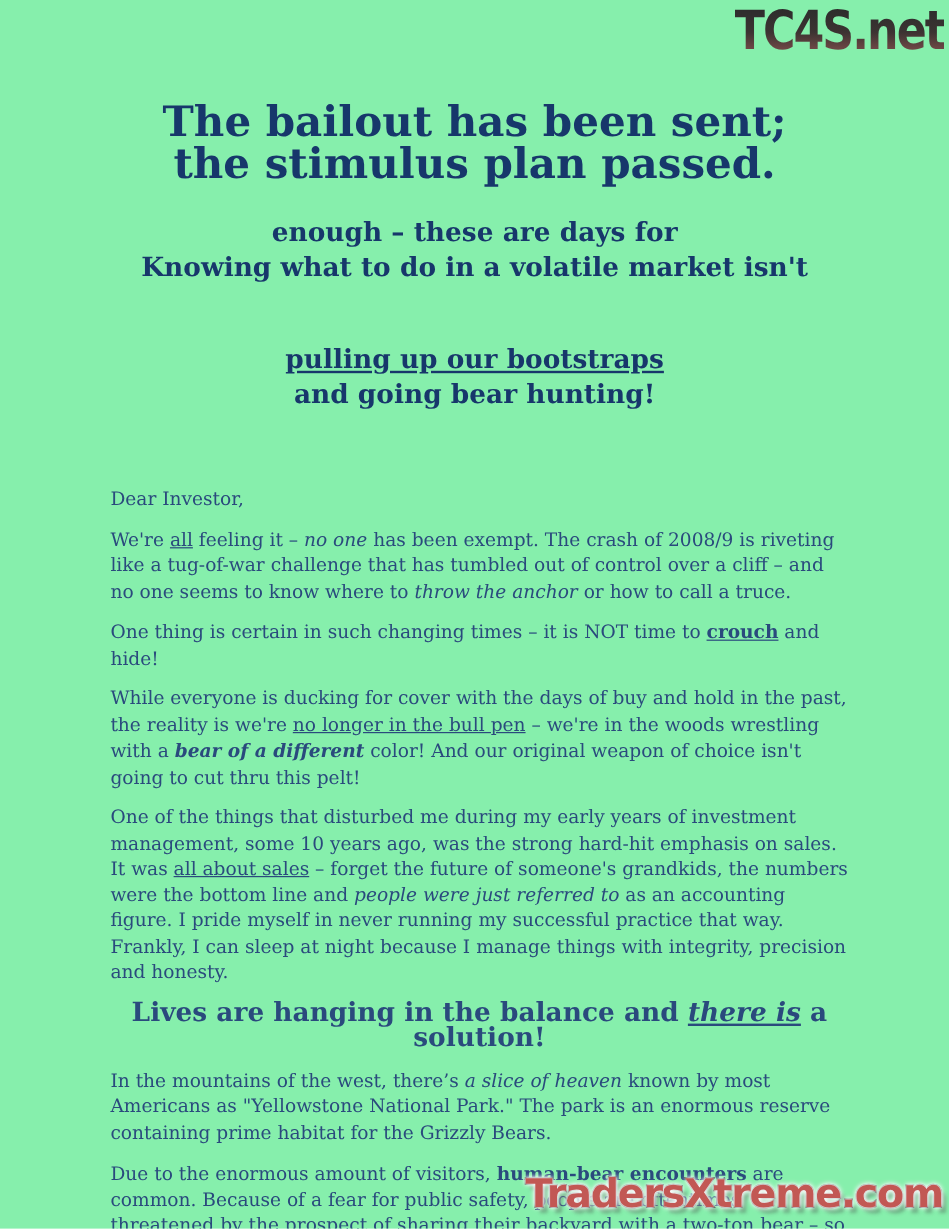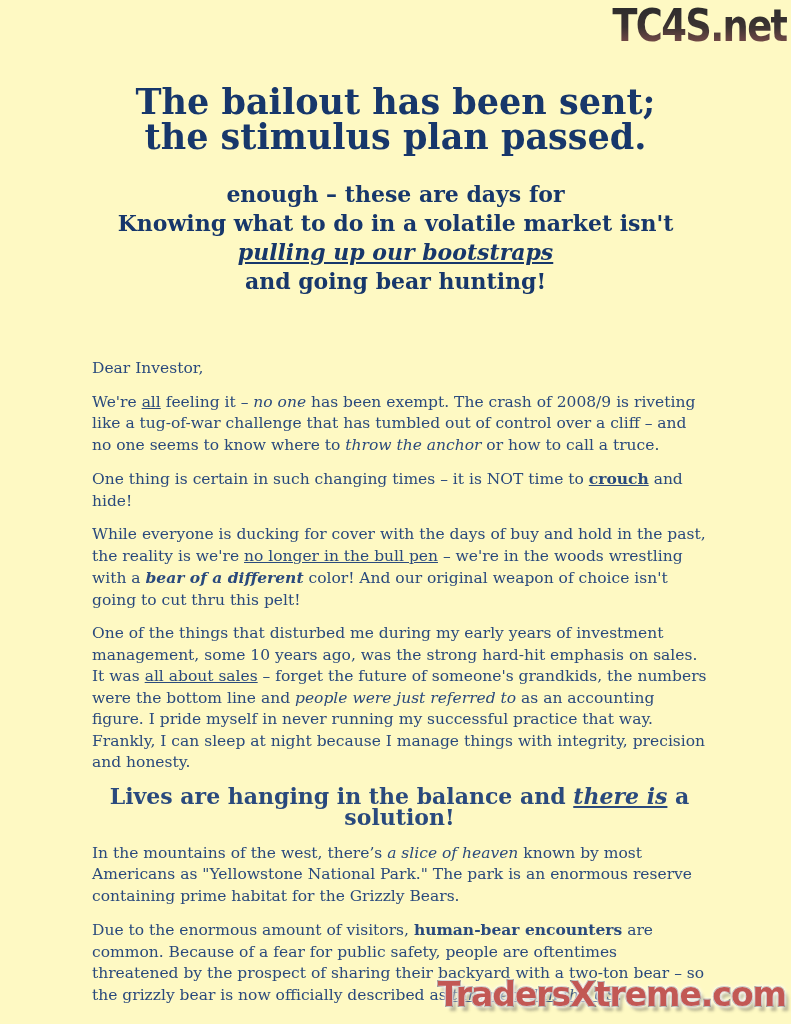--- a/index.html
+++ b/index.html
@@ -1,19 +1,19 @@
 <!DOCTYPE html>
 <html><head>
 <meta charset="utf-8">
 <style>
   html,body{margin:0;padding:0;background:#ffffff;}
   .page{
     position:relative;
     width:791px;height:1024px;
-    background:#fef9c3;
+    background:#86efac;
     overflow:hidden;
     font-family:"DejaVu Serif",serif;
   }
 
   
   .tc4s{
     position:absolute;top:2px;right:4px;
     font-family:"DejaVu Sans",sans-serif;
     font-weight:bold;font-size:45px;line-height:48px;
     letter-spacing:-2px;white-space:nowrap;
@@ -31,21 +31,21 @@
     font-weight:bold;
     font-size:35px;line-height:35px;
   }
   .subheadline{
     margin:26px 20px 0;
     text-align:center;
     color:#17376b;
     font-weight:bold;
     font-size:22px;line-height:29px;
   }
-  .sub-line.iu{font-style:italic;text-decoration:underline;}
+  .sub-line.iu{text-decoration:underline;margin-top:48px;}
 
   .letter{
     margin:62px 0 0 92px;
     width:615px;
     color:#2a4a7d;
     font-size:15.5px;line-height:21.5px;
   }
   .letter p{margin:0 0 12px 0;}
   .letter p.callout{
     text-align:center;

